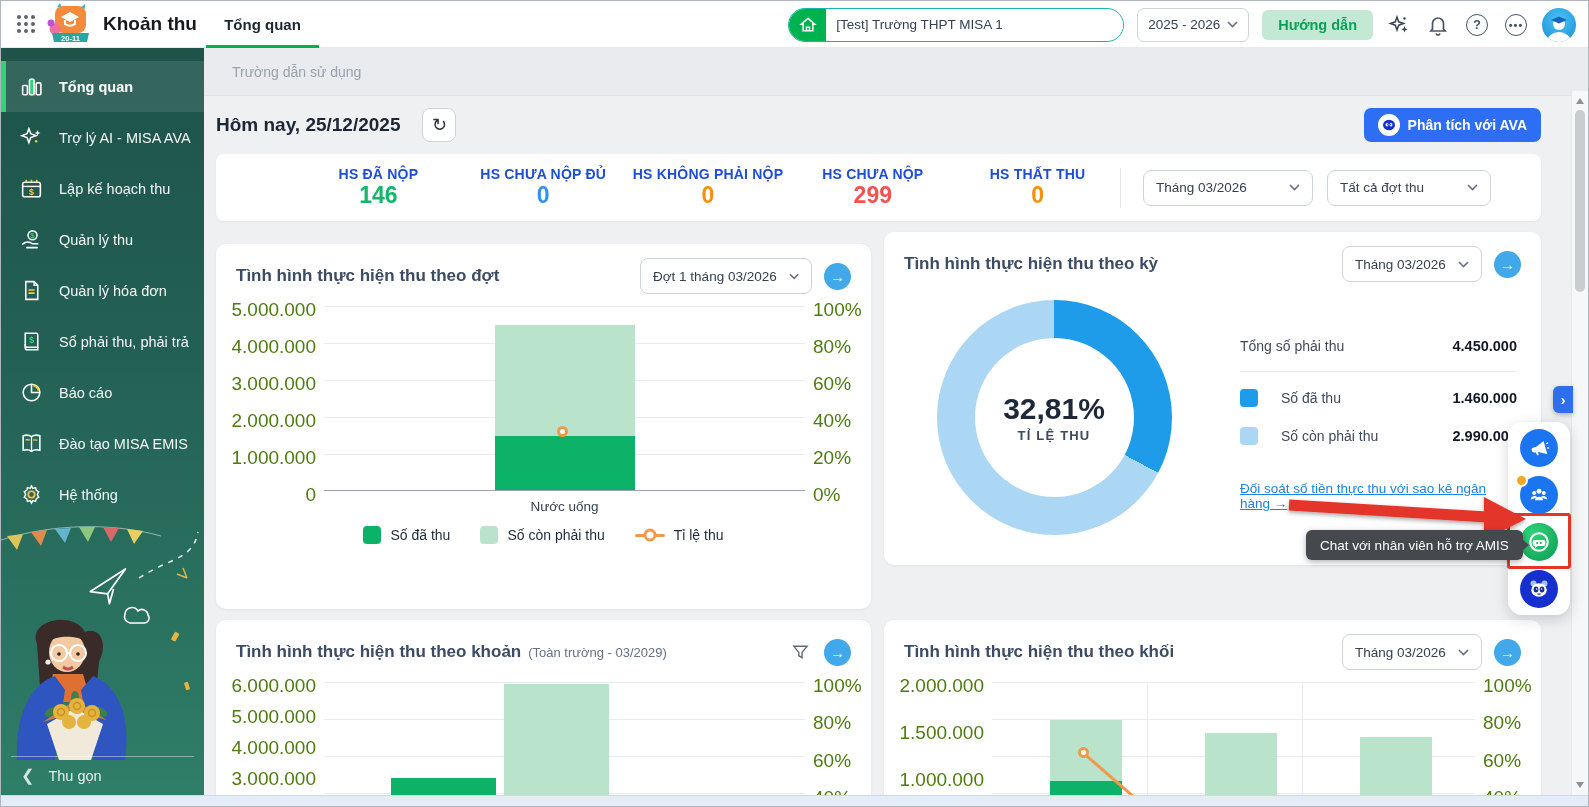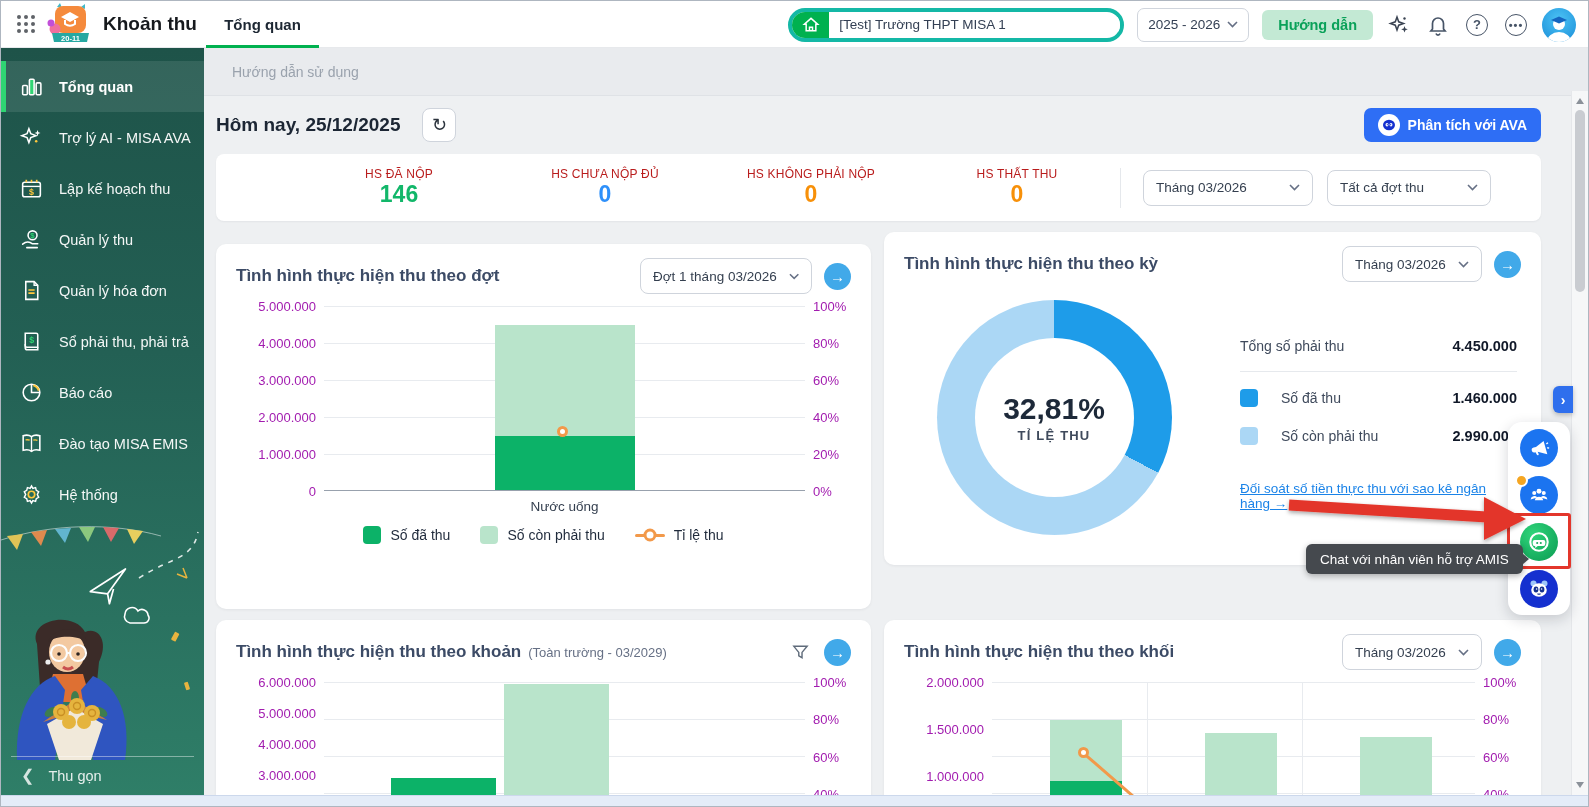--- a/index.html
+++ b/index.html
@@ -7,21 +7,21 @@
   #app{position:relative;width:1589px;height:807px;background:#eef0f2;overflow:hidden;border:1px solid #aeb6c0;}
 
   
   .topbar{position:absolute;top:0;left:0;width:100%;height:47px;background:#fff;border-bottom:1px solid #e7e9ec;display:flex;align-items:center;z-index:30;}
   .grid-btn{width:34px;height:34px;margin-left:8px;display:flex;align-items:center;justify-content:center;cursor:pointer;}
   .logo{width:46px;height:42px;margin-left:4px;position:relative;}
   .app-title{font-size:19px;font-weight:bold;color:#16191d;margin-left:10px;}
   .top-nav{position:absolute;left:203px;top:0;height:47px;width:117px;display:flex;align-items:center;justify-content:center;font-size:15px;font-weight:600;color:#1d2733;cursor:pointer;}
   .top-nav::after{content:"";position:absolute;left:2px;right:2px;bottom:0;height:3px;background:#00b14f;}
   .topbar-right{position:absolute;right:12px;top:0;height:47px;display:flex;align-items:center;gap:13px;}
-  .school-box{display:flex;align-items:center;height:34px;width:336px;border:4px solid #14b8a6;border-radius:17px;overflow:hidden;background:#fff;}
+  .school-box{display:flex;align-items:center;height:34px;width:336px;border:1px solid #14b8a6;border-radius:17px;overflow:hidden;background:#fff;}
   .home-btn{width:37px;height:34px;background:#00b14f;display:flex;align-items:center;justify-content:center;flex:none;cursor:pointer;}
   .school-input{border:none;outline:none;flex:1;font-size:13.5px;color:#344054;padding:0 10px;font-family:"Liberation Sans",sans-serif;}
   .year-select{display:flex;align-items:center;justify-content:space-between;width:112px;height:34px;border:1px solid #d0d5dd;border-radius:7px;padding:0 10px;font-size:13.5px;color:#344054;background:#fff;cursor:pointer;}
   .guide-btn{height:30px;padding:0 16px;background:#c3e9d4;color:#0aa159;font-weight:bold;font-size:14.5px;border-radius:6px;display:flex;align-items:center;cursor:pointer;}
   .tb-ic{width:26px;height:26px;display:flex;align-items:center;justify-content:center;cursor:pointer;}
   .circle-ic{width:22px;height:22px;border:1.6px solid #475467;border-radius:50%;display:flex;align-items:center;justify-content:center;font-size:13px;color:#475467;font-weight:bold;}
   .avatar{width:34px;height:34px;border-radius:50%;background:radial-gradient(circle at 50% 35%,#4cc3f5 0%,#2397dd 80%);display:flex;align-items:flex-end;justify-content:center;overflow:hidden;cursor:pointer;}
 
   
   .sidebar{position:absolute;top:47px;left:0;width:203px;height:760px;background:linear-gradient(180deg,#1e5349 0%,#236054 40%,#2a7260 75%,#2f7f68 100%);z-index:20;overflow:hidden;}
@@ -45,42 +45,42 @@
 
   .today-row{display:flex;align-items:center;width:1325px;}
   .today-title{font-size:19px;font-weight:bold;color:#1c2634;}
   .refresh-btn{width:34px;height:34px;border:1px solid #cfd4dc;border-radius:8px;background:#fff;margin-left:22px;display:flex;align-items:center;justify-content:center;font-size:18px;color:#2b333d;cursor:pointer;}
   .ava-btn{margin-left:auto;height:34px;background:#2e6ef5;color:#fff;border-radius:7px;display:flex;align-items:center;gap:8px;padding:0 14px;font-size:14px;font-weight:bold;cursor:pointer;}
   .ava-ic{width:22px;height:22px;background:#fff;border-radius:50%;display:flex;align-items:center;justify-content:center;}
 
   .stats-card{width:1325px;height:67px;background:#fff;border-radius:8px;margin-top:12px;display:flex;align-items:center;box-shadow:0 1px 2px rgba(16,24,40,.05);}
   .stats-wrap{flex:1;display:flex;padding-left:80px;}
   .stat{flex:1;text-align:center;}
-  .stat-label{font-size:12px;font-weight:normal;color:#b91c1c;letter-spacing:.2px;}
+  .stat-label{font-size:14px;font-weight:bold;color:#1d4ed8;letter-spacing:.2px;}
   .stat-value{font-size:23px;font-weight:bold;margin-top:1px;line-height:1.1;}
   .v-div{width:1px;height:40px;background:#e5e8ec;align-self:center;}
   .stat-filters{display:flex;gap:14px;padding:0 50px 0 22px;}
   .select{display:flex;align-items:center;justify-content:space-between;gap:12px;border:1px solid #cfd4dc;border-radius:8px;background:#fff;padding:0 12px;height:36px;font-size:13.5px;color:#343f4f;cursor:pointer;white-space:nowrap;}
   .select.w1{width:170px}.select.w2{width:164px}.select.w3{width:172px}.select.w4{width:140px}
 
   .cards-row{display:flex;gap:13px;margin-top:11px;width:1325px;}
   .card{background:#fff;border-radius:10px;box-shadow:0 1px 3px rgba(16,24,40,.06);padding:14px 20px;}
   .card.c1{width:655px;height:365px;margin-top:12px;}
   .card.c2{width:657px;height:333px;}
   .card.c3{width:655px;height:330px;}
   .card.c4{width:657px;height:330px;}
   .card-head{display:flex;align-items:center;height:36px;}
   .card-title{font-size:17px;font-weight:bold;color:#3c4b66;}
   .card-sub{font-size:13px;color:#667085;font-weight:normal;margin-left:7px;}
   .spacer{flex:1;}
   .go-btn{width:27px;height:27px;border-radius:50%;background:#41a9e9;color:#fff;display:flex;align-items:center;justify-content:center;font-size:15px;margin-left:12px;cursor:pointer;flex:none;}
   .funnel-btn{width:24px;height:24px;display:flex;align-items:center;justify-content:center;cursor:pointer;}
 
   .chart-row{display:flex;margin-top:12px;}
-  .ticks{position:relative;font-size:13px;color:#a21caf;}
+  .ticks{position:relative;font-size:19px;color:#4d7c0f;}
   .ticks-left{width:88px;}
   .ticks-right{width:46px;}
   .tick{position:absolute;white-space:nowrap;}
   .ticks-left .tick{right:8px;}
   .ticks-right .tick{left:8px;}
   .plot-wrap{flex:1;}
   .plot{position:relative;height:185px;border-bottom:1.5px solid #98a1ad;background:repeating-linear-gradient(to bottom,#e8ebef 0,#e8ebef 1px,transparent 1px,transparent 37px);overflow:hidden;}
   .plot.cut{height:186px;border-bottom:none;}
   .bar-stack{position:absolute;left:50%;transform:translateX(-50%);bottom:0;width:140px;display:flex;flex-direction:column;justify-content:flex-end;}
   .seg-light{background:#b9e4cb;}
@@ -113,21 +113,21 @@
   
   .fab-tab{position:absolute;left:1552px;top:385px;width:20px;height:27px;background:#2f6fed;border-radius:6px 0 0 6px;color:#fff;display:flex;align-items:center;justify-content:center;font-size:14px;font-weight:bold;z-index:60;cursor:pointer;box-shadow:0 2px 5px rgba(0,0,0,.25);}
   .fab-panel{position:absolute;left:1507px;top:421px;width:62px;height:193px;background:#fff;border-radius:14px;box-shadow:0 4px 14px rgba(16,24,40,.18);z-index:60;display:flex;flex-direction:column;align-items:center;gap:9px;padding-top:7px;}
   .fab-btn{width:38px;height:38px;border-radius:50%;display:flex;align-items:center;justify-content:center;cursor:pointer;position:relative;flex:none;}
   .fab-blue{background:#1b74f0;}
   .fab-green{background:radial-gradient(circle at 35% 30%,#2fd47a 0%,#14a95c 75%);}
   .fab-navy{background:#1530cf;}
   .fab-dot{position:absolute;left:-5px;top:-2px;width:13px;height:13px;border-radius:50%;background:#f5a623;border:2px solid #fff;}
   .red-box{position:absolute;left:1506px;top:512px;width:64px;height:56px;border:3px solid #e3362b;border-radius:3px;z-index:70;pointer-events:none;}
   .red-arrow{position:absolute;left:1278px;top:489px;width:250px;height:60px;z-index:70;pointer-events:none;}
-  .tooltip{position:absolute;left:1305px;top:543px;height:30px;background:#45494e;color:#fff;font-size:13.5px;border-radius:6px;display:flex;align-items:center;padding:0 14px;z-index:71;box-shadow:0 2px 6px rgba(0,0,0,.3);white-space:nowrap;}
+  .tooltip{position:absolute;left:1305px;top:529px;height:30px;background:#45494e;color:#fff;font-size:13.5px;border-radius:6px;display:flex;align-items:center;padding:0 14px;z-index:71;box-shadow:0 2px 6px rgba(0,0,0,.3);white-space:nowrap;}
   .tooltip::after{content:"";position:absolute;right:-6px;top:50%;transform:translateY(-50%);border-top:6px solid transparent;border-bottom:6px solid transparent;border-left:7px solid #45494e;}
 
   
   .scrollbar{position:absolute;right:0;top:90px;bottom:11px;width:17px;background:#f6f7f8;border-left:1px solid #e5e7ea;z-index:40;}
   .sb-up,.sb-down{position:absolute;left:0;width:16px;height:16px;display:flex;align-items:center;justify-content:center;cursor:pointer;}
   .sb-up{top:2px;}
   .sb-down{bottom:2px;}
   .sb-tri-up{width:0;height:0;border-left:4.5px solid transparent;border-right:4.5px solid transparent;border-bottom:6px solid #8b9199;}
   .sb-tri-down{width:0;height:0;border-left:4.5px solid transparent;border-right:4.5px solid transparent;border-top:6px solid #8b9199;}
   .sb-thumb{position:absolute;left:3px;width:10px;top:19px;height:182px;background:#c9ccd1;border-radius:6px;cursor:pointer;}
@@ -357,21 +357,21 @@
     </svg>
 
     <div class="collapse-bar">
       <span class="collapse-chevron">❮</span>
       <span>Thu gọn</span>
     </div>
   </div>
 
   <div class="main">
     <div class="tabstrip" id="tabstrip">
-        <div class="tab">Hướng dẫn sử dụng</div>
+        <div class="tab">Trường dẫn sử dụng</div>
       </div>
 
     <div class="content">
       <div class="today-row">
         <div class="today-title">Hôm nay, 25/12/2025</div>
         <div class="refresh-btn">↻</div>
         <div class="ava-btn">
           <span class="ava-ic">
             <svg width="16" height="16" viewBox="0 0 24 24">
                 <ellipse cx="12" cy="12" rx="9" ry="8" fill="#1530cf"></ellipse>
@@ -393,20 +393,24 @@
             </div>
             <div class="stat">
               <div class="stat-label">HS CHƯA NỘP ĐỦ</div>
               <div class="stat-value" style="color: rgb(46, 144, 250);">0</div>
             </div>
             <div class="stat">
               <div class="stat-label">HS KHÔNG PHẢI NỘP</div>
               <div class="stat-value" style="color: rgb(247, 144, 9);">0</div>
             </div>
             <div class="stat">
+              <div class="stat-label">HS CHƯA NỘP</div>
+              <div class="stat-value" style="color: rgb(244, 81, 79);">299</div>
+            </div>
+            <div class="stat">
               <div class="stat-label">HS THẤT THU</div>
               <div class="stat-value" style="color: rgb(247, 144, 9);">0</div>
             </div>
           </div>
         <div class="v-div"></div>
         <div class="stat-filters">
           <div class="select w1">
             <span>Tháng 03/2026</span>
             <svg width="11" height="7" viewBox="0 0 11 7">
                 <path d="M1 1 l4.5 4.5 L10 1" stroke="#667085" stroke-width="1.6" fill="none"></path>

